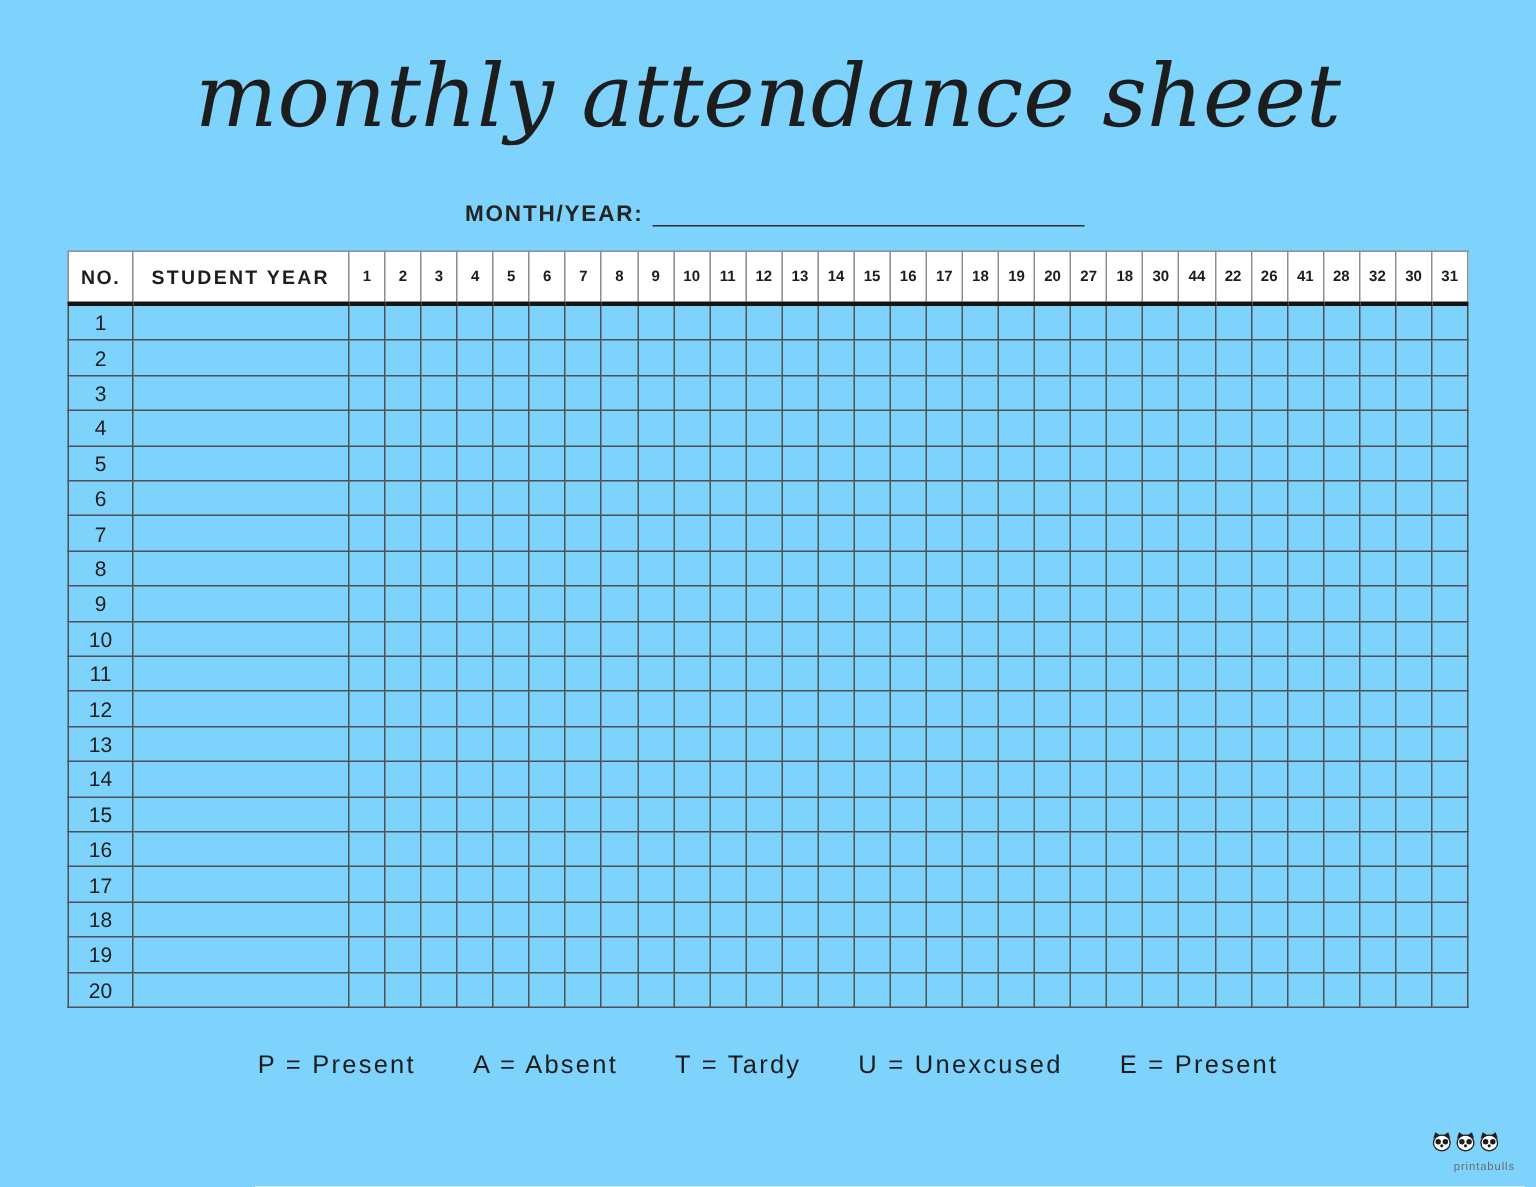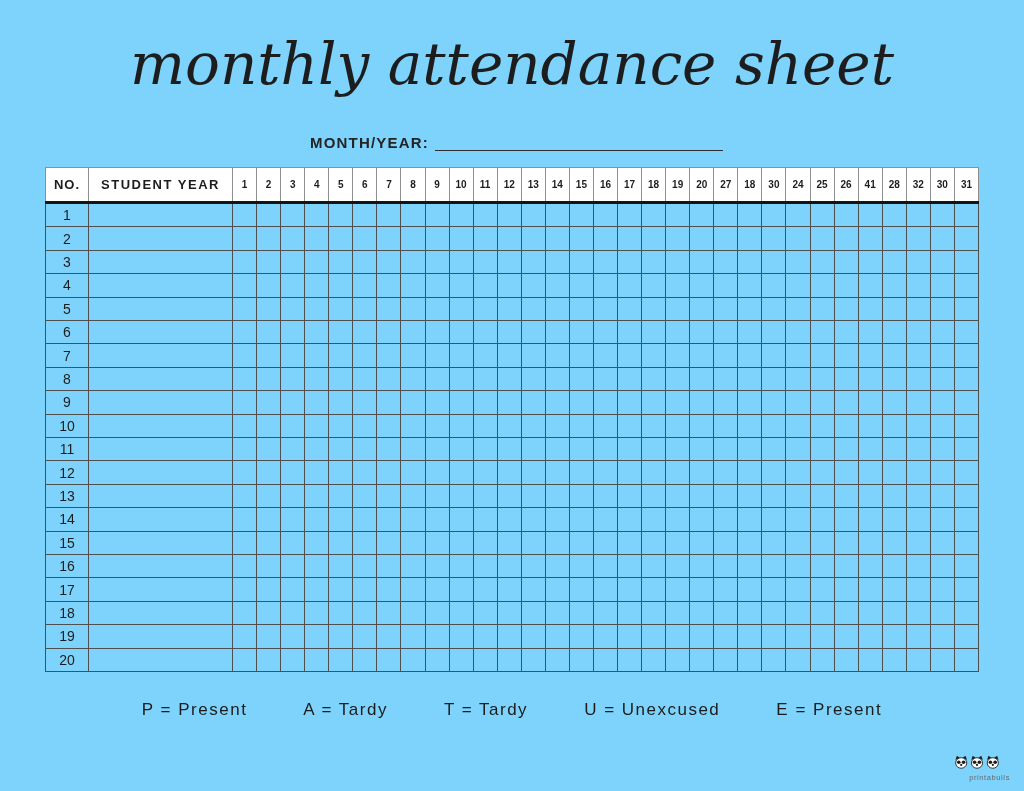--- a/index.html
+++ b/index.html
@@ -67,21 +67,21 @@
   }
   td.row-no {
     font-size: 14px;
     text-align: center;
     color: #1d1d1d;
   }
   .legend {
     margin-top: 28px;
     display: flex;
     justify-content: center;
-    gap: 56px;
+    gap: 38px;
     font-size: 17px;
     letter-spacing: 1.5px;
     color: #1c1c1c;
     white-space: nowrap;
   }
   .logo {
     position: absolute;
     right: 14px;
     bottom: 10px;
     text-align: center;
@@ -130,22 +130,22 @@
           <th class="day-col">14</th>
           <th class="day-col">15</th>
           <th class="day-col">16</th>
           <th class="day-col">17</th>
           <th class="day-col">18</th>
           <th class="day-col">19</th>
           <th class="day-col">20</th>
           <th class="day-col">27</th>
           <th class="day-col">18</th>
           <th class="day-col">30</th>
-          <th class="day-col">24</th>
-          <th class="day-col">25</th>
+          <th class="day-col">44</th>
+          <th class="day-col">22</th>
           <th class="day-col">26</th>
           <th class="day-col">41</th>
           <th class="day-col">28</th>
           <th class="day-col">32</th>
           <th class="day-col">30</th>
           <th class="day-col">31</th>
         </tr>
     </thead>
     <tbody>
 
@@ -848,21 +848,21 @@
           <td class="day-cell"></td>
           <td class="day-cell"></td>
           <td class="day-cell"></td>
         </tr>
       </tbody>
   </table>
 
   <div class="legend">
 
   <span>P = Present</span>
-      <span>A = Tardy</span>
+      <span>A = Absent</span>
       <span>T = Tardy</span>
       <span>U = Unexcused</span>
       <span>E = Present</span>
     </div>
 
   <div class="logo">
     <svg width="46" height="15" viewBox="0 0 48 15">
       <defs>
         <g id="dog">
           <path d="M1.5,5 L3,0.5 L6,2.5 Z" fill="#1d1d1d"></path>

